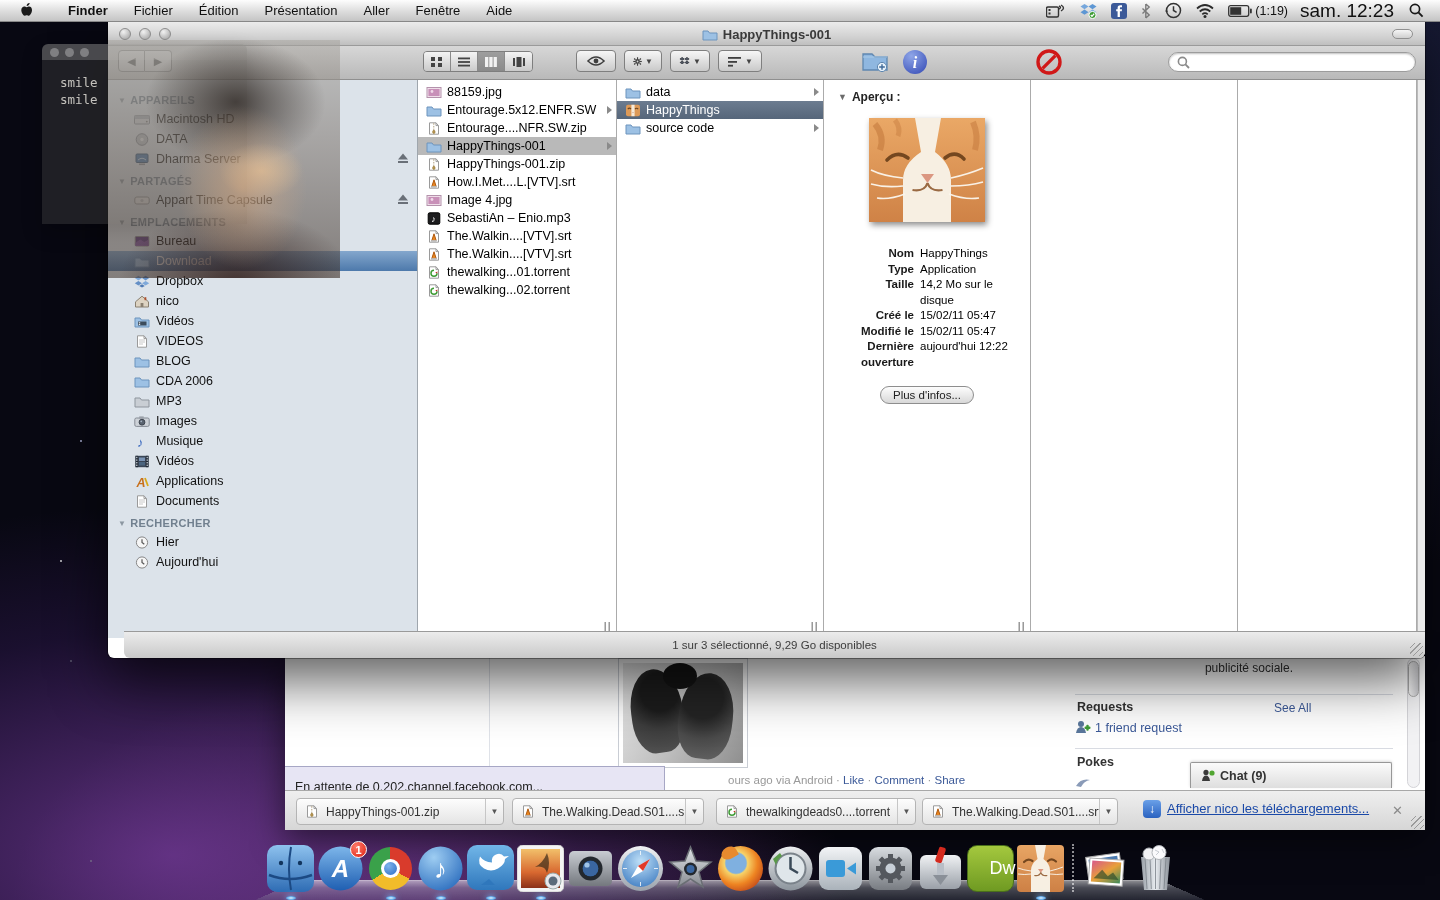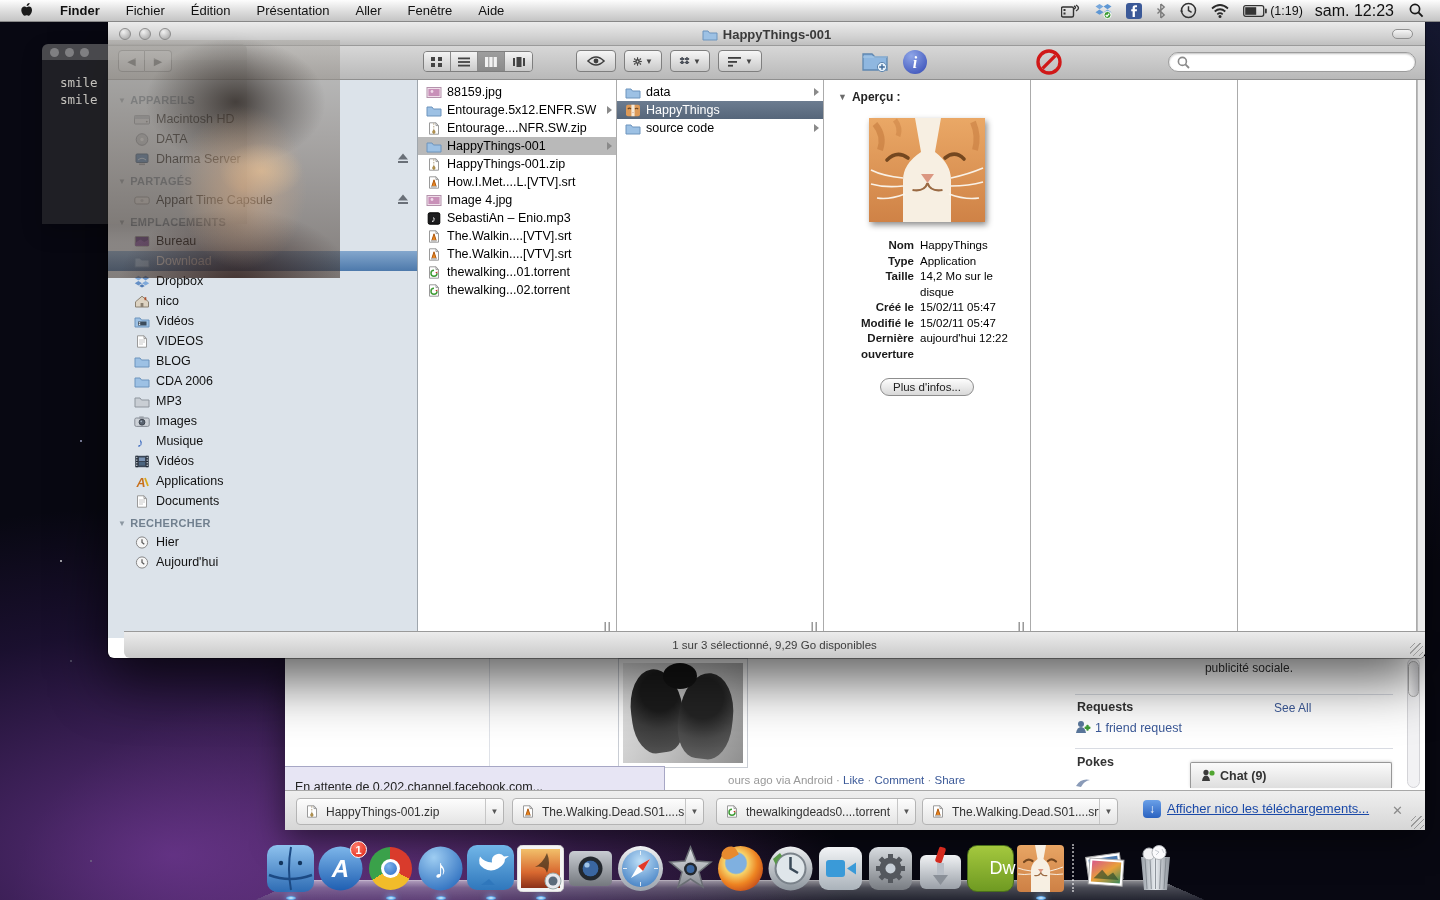--- a/index.html
+++ b/index.html
@@ -17,28 +17,28 @@
   #stars { position:absolute; width:2px; height:2px; background:#fff; border-radius:50%;
     left:60px; top:560px;
     box-shadow: 20px -120px 0 #cfd6ff, 160px 40px 0 #aab, 1340px 120px 0 #dde, 1398px 520px 0 #ccd,
       1420px 700px 0 1px #eef, 1360px 828px 0 #bbc, 240px 780px 0 #dde, 30px 300px 0 #778,
       90px -380px 0 #99a, 1240px 60px 0 #889, 1410px 240px 0 #aab, 10px 100px 0 #667; opacity:.8; }
 
   
   #menubar { position:absolute; left:0; top:0; width:1440px; height:22px; z-index:100;
     background:linear-gradient(#fdfdfd,#d9d9d9 60%,#c4c4c4); border-bottom:1px solid #888;
     display:flex; align-items:center; font-size:13px; color:#111; }
-  .mb-left { display:flex; align-items:center; }
+  .mb-left { display:flex; align-items:center;gap:8px; }
   .apple { padding:0 14px 0 18px; display:flex; align-items:center; }
   .menu-item { padding:0 13px; height:22px; display:flex; align-items:center; }
   .menu-item.active-app { font-weight:bold; }
   .mb-right { margin-left:auto; display:flex; align-items:center; gap:0; }
   .status-icon { padding:0 7px; display:flex; align-items:center; height:22px; }
   .mb-batt-text { font-size:12.5px; padding-right:4px; }
-  .mb-clock { font-size:16px; padding:0 8px; }
+  .mb-clock { font-size:19px; padding:0 8px; }
 
   
   #finder { position:absolute; left:108px; top:22px; width:1317px; height:636px; z-index:20;
     border-radius:0 0 6px 6px; box-shadow:0 22px 55px rgba(0,0,0,.65), 0 0 0 1px rgba(0,0,0,.35);
     background:#fff; }
   .titlebar { position:absolute; left:0; top:0; right:0; height:24px;
     background:linear-gradient(#ececec,#cfcfcf 70%,#bfbfbf); border-bottom:1px solid #9a9a9a;
     display:flex; align-items:center; }
   .lights { position:absolute; left:11px; top:6px; display:flex; gap:8px; }
   .light { width:12px; height:12px; border-radius:50%;
@@ -96,21 +96,21 @@
     border-top:4px solid transparent; border-bottom:4px solid transparent; }
   .f-row.sel-gray { background:#b9b9b9; }
   .f-row.sel-dark { background:linear-gradient(#6c7c90,#56667a); color:#fff; }
   .handle { position:absolute; top:542px; width:9px; height:12px; display:flex; gap:2px; }
   .handle i { width:2px; height:12px; background:#9a9a9a; border-left:1px solid #c9c9c9; }
   
   .pv-head { display:flex; align-items:center; gap:5px; font-size:12px; font-weight:bold;
     color:#222; padding:10px 0 0 14px; }
   .pv-head .tri { font-size:9px; color:#6b6b6b; }
   .pv-img { display:block; margin:14px auto 0 auto; box-shadow:2px 3px 6px rgba(0,0,0,.45); }
-  .pv-fields { margin-top:16px; }
+  .pv-fields { margin-top:24px; }
   .pv-field { display:flex; font-size:11.5px; line-height:15.5px; }
   .pv-field .k { width:90px; text-align:right; font-weight:bold; color:#1a1a1a; flex:none; }
   .pv-field .v { margin-left:6px; width:100px; color:#000; }
   .pv-btn { display:block; margin:16px auto 0 auto; font-size:11.5px; color:#222;
     border:1px solid #8e8e8e; border-radius:9px; background:linear-gradient(#fdfdfd,#d8d8d8);
     padding:2px 12px; }
   
   .statusbar { position:absolute; left:16px; bottom:0; right:0; height:27px;
     background:linear-gradient(#ececec,#c9c9c9); border-top:1px solid #9a9a9a;
     border-radius:0 0 6px 6px; display:flex; align-items:center; justify-content:center;

